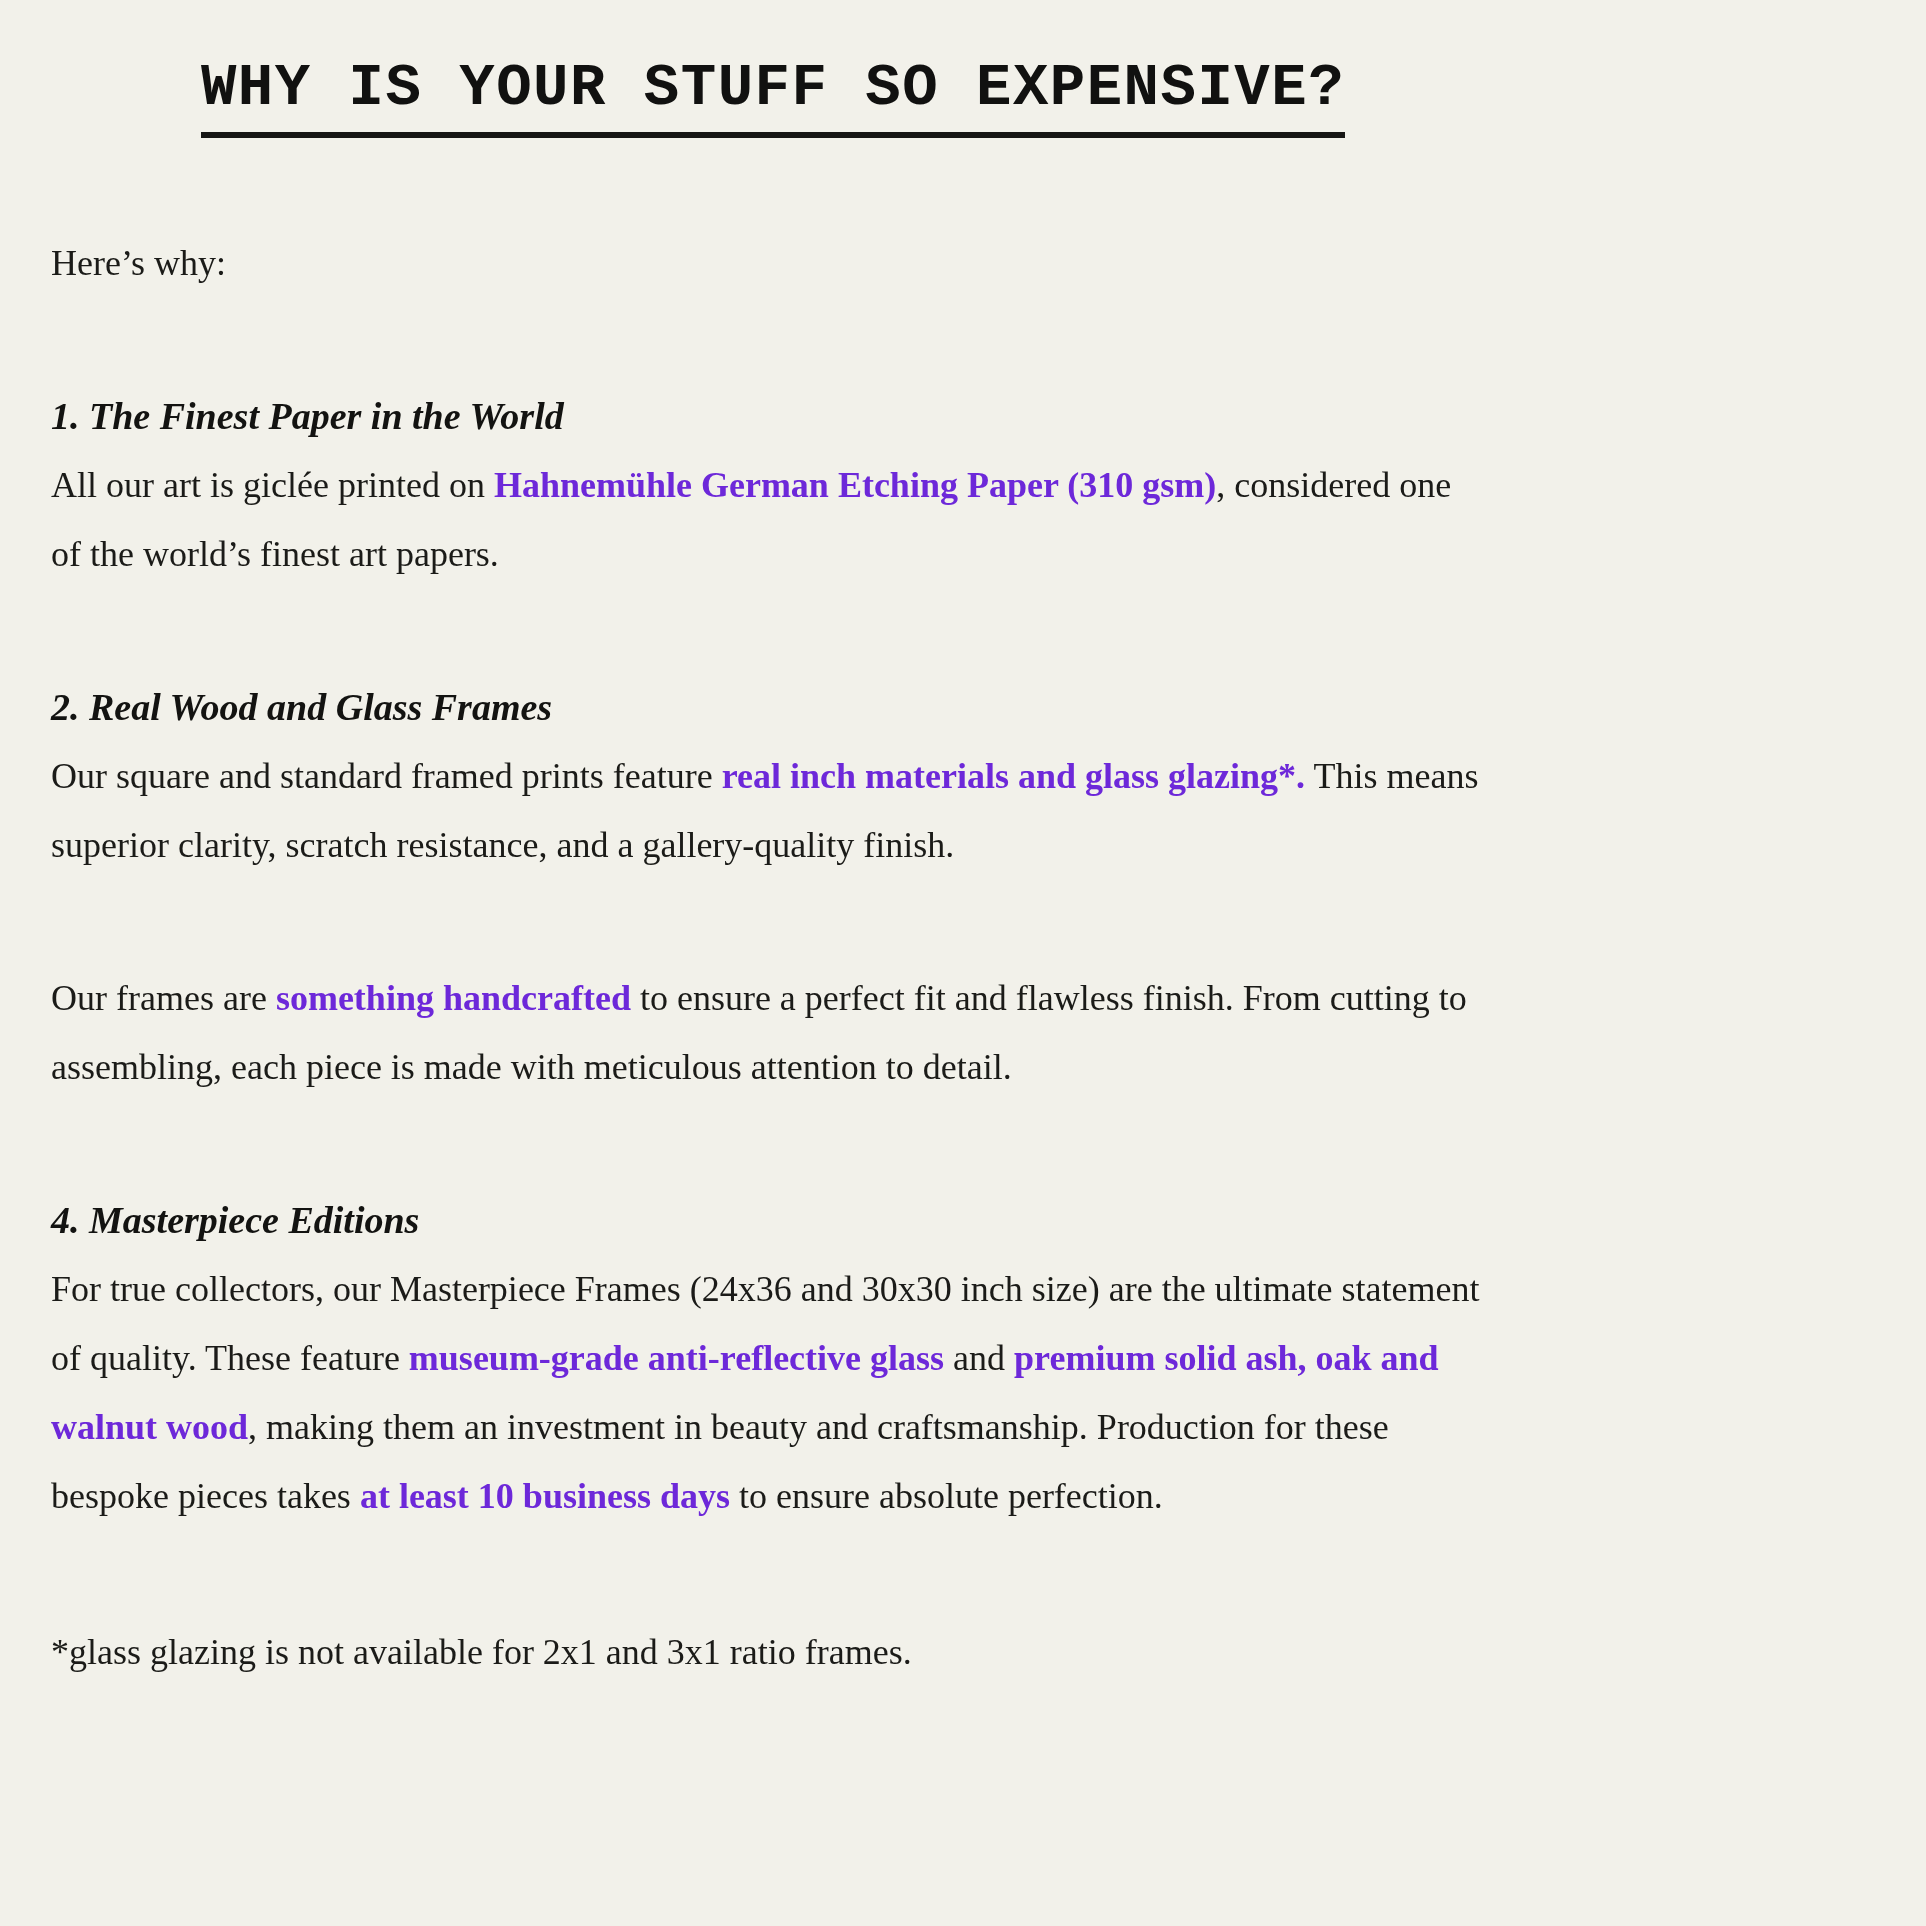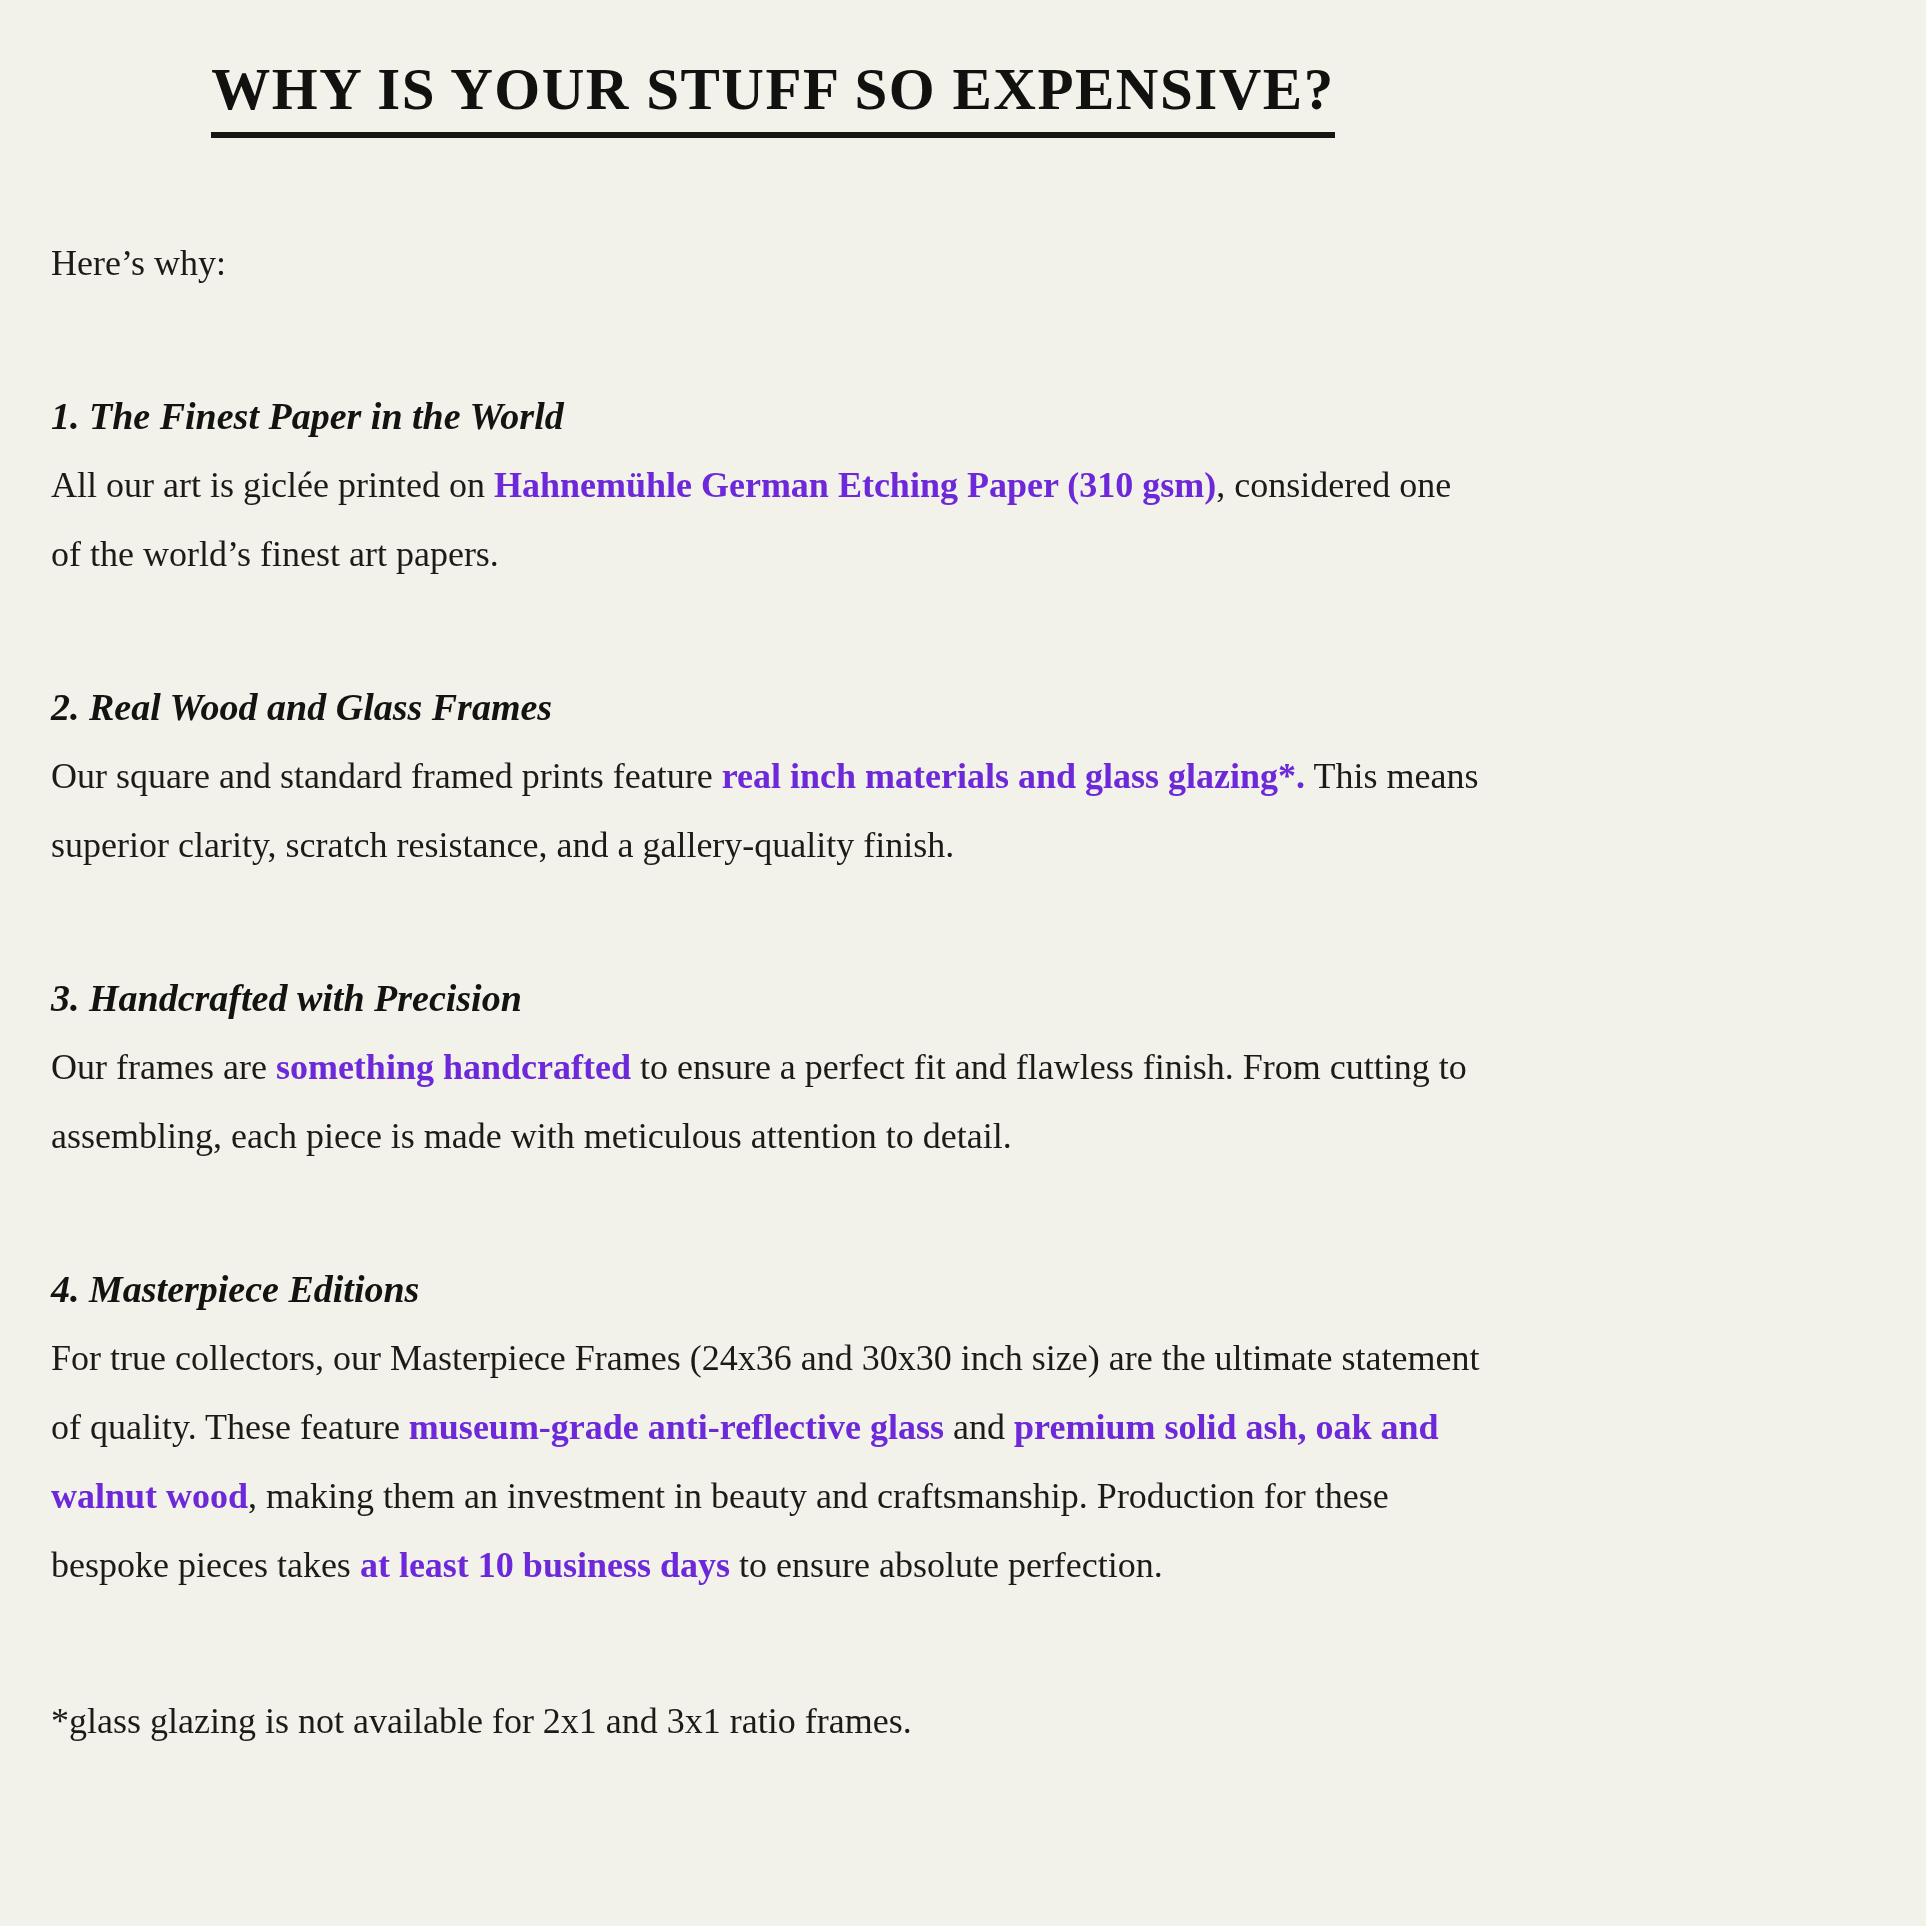--- a/index.html
+++ b/index.html
@@ -25,20 +25,21 @@
   }
   .title-text {
     display: inline-block;
     font-size: 59px;
     font-weight: 700;
     letter-spacing: 1.5px;
     color: #111110;
     border-bottom: 6px solid #161614;
     padding-bottom: 10px;
     line-height: 1.1;
+    font-family: Liberation Mono, monospace;
   }
   .intro-main,
   .intro-tagline,
   .section-body,
   .footnote {
     font-size: 36px;
     line-height: 69px;
     margin: 0;
     max-width: 1436px;
   }
@@ -75,21 +76,20 @@
   <div id="sections">
       <section class="section">
         <h2 class="section-heading">1. The Finest Paper in the World</h2>
         <p class="section-body"><span>All our art is giclée printed on </span><span class="b">Hahnemühle German Etching Paper (310 gsm)</span><span>, considered one of the world’s finest art papers.</span></p>
       </section>
       <section class="section">
         <h2 class="section-heading">2. Real Wood and Glass Frames</h2>
         <p class="section-body"><span>Our square and standard framed prints feature </span><span class="b">real inch materials and glass glazing*.</span><span> This means superior clarity, scratch resistance, and a gallery-quality finish.</span></p>
       </section>
       <section class="section">
-        <h2 class="section-heading">3. Handcrafted with Precision</h2>
         <p class="section-body"><span>Our frames are </span><span class="b">something handcrafted</span><span> to ensure a perfect fit and flawless finish. From cutting to assembling, each piece is made with meticulous attention to detail.</span></p>
       </section>
       <section class="section">
         <h2 class="section-heading">4. Masterpiece Editions</h2>
         <p class="section-body"><span>For true collectors, our Masterpiece Frames (24x36 and 30x30 inch size) are the ultimate statement of quality. These feature </span><span class="b">museum-grade anti-reflective glass</span><span> and </span><span class="b">premium solid ash, oak and walnut wood</span><span>, making them an investment in beauty and craftsmanship. Production for these bespoke pieces takes </span><span class="b">at least 10 business days</span><span> to ensure absolute perfection.</span></p>
       </section>
     </div>
 
   <p class="footnote">*glass glazing is not available for 2x1 and 3x1 ratio frames.</p>
 

